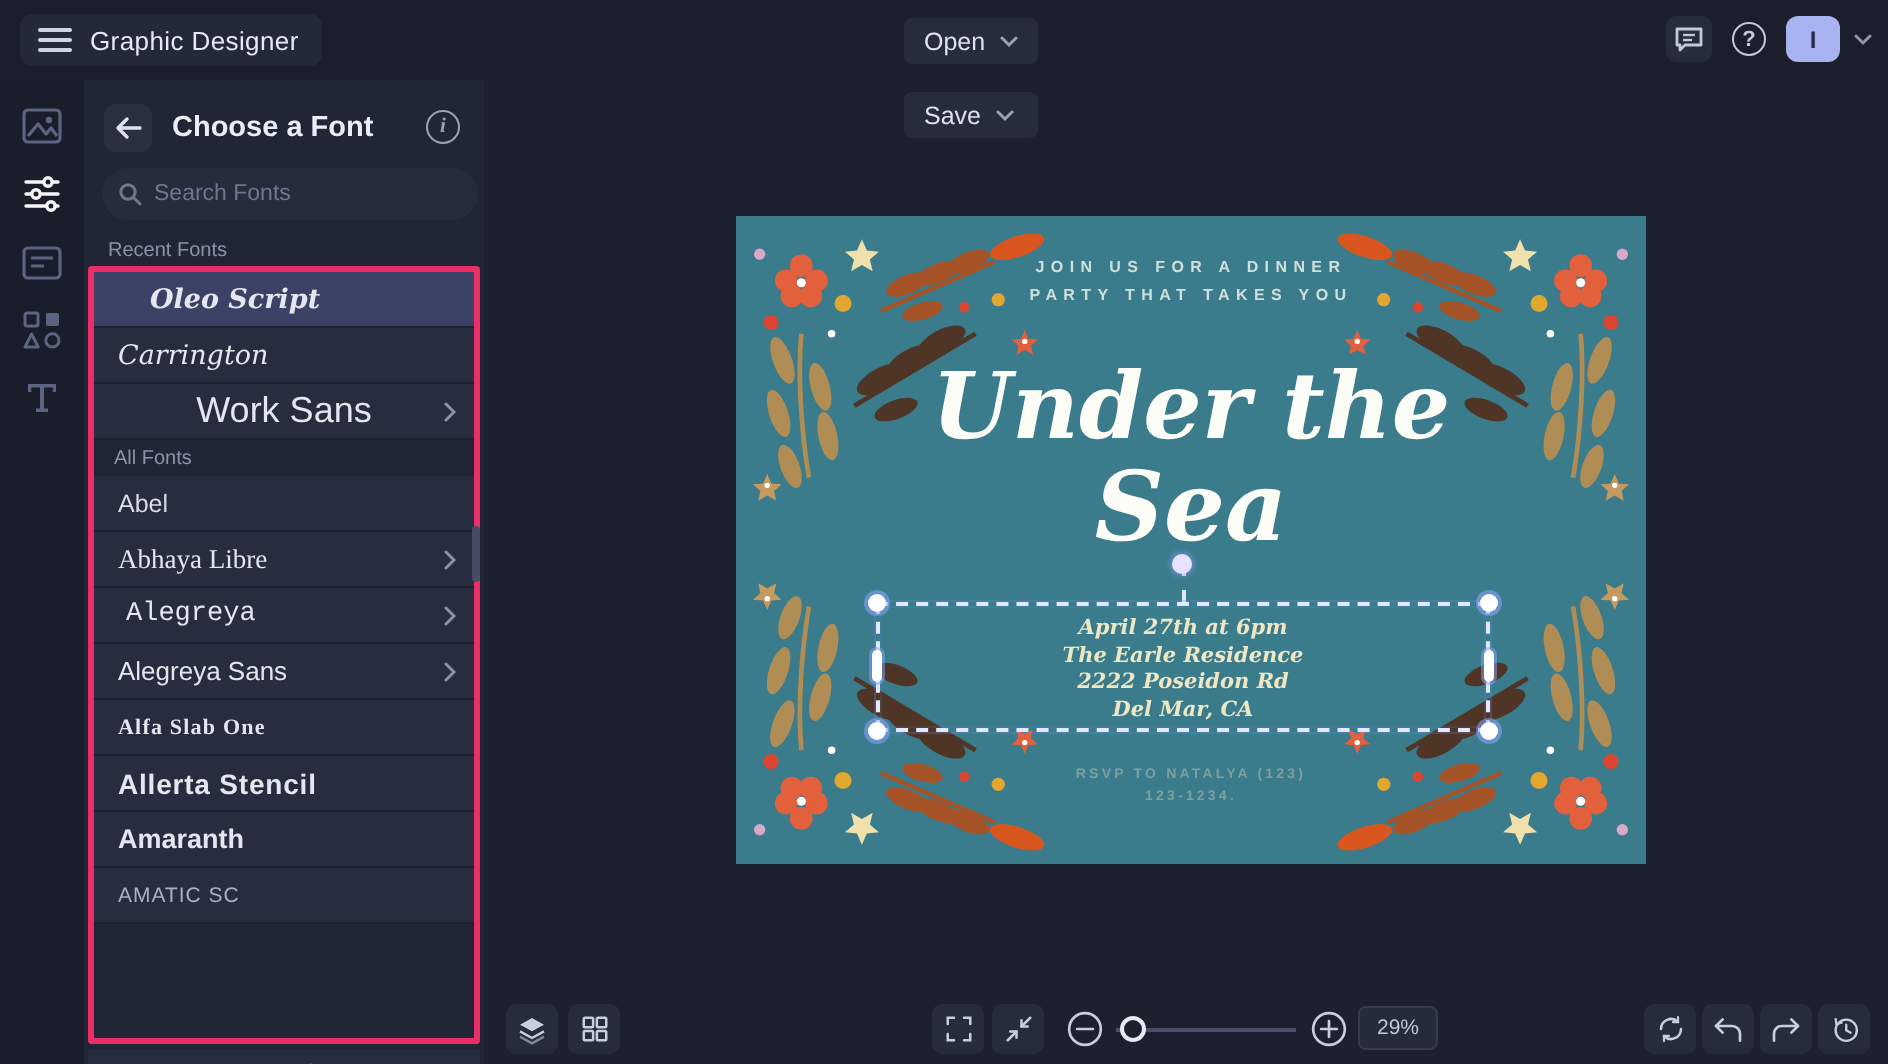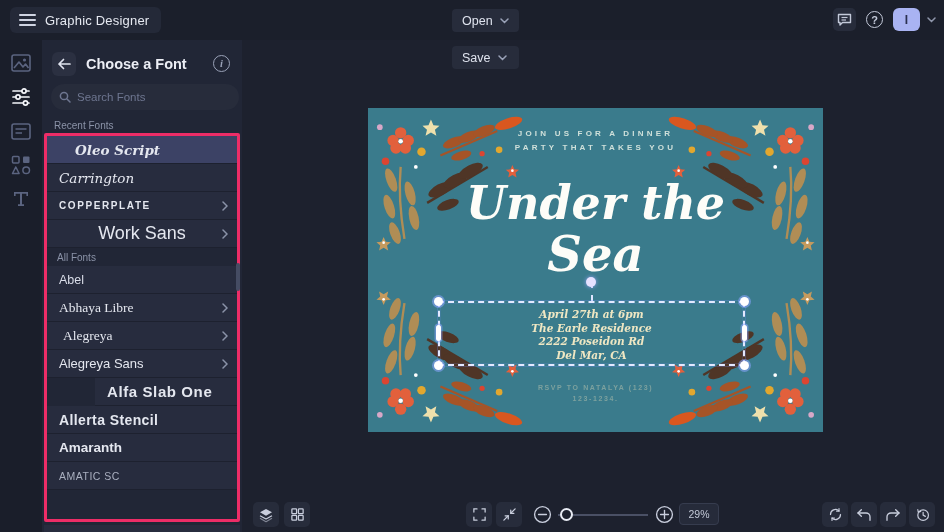--- a/index.html
+++ b/index.html
@@ -71,23 +71,23 @@
   .scroll-thumb{position:absolute;right:2px;top:223px;width:4px;height:28px;background:#454c63;border-radius:2px;cursor:pointer;}
 
   
   .f-oleo{font-family:"DejaVu Serif",serif;font-style:italic;font-weight:bold;font-size:13.5px;padding-left:28px;}
   .f-carrington{font-family:"DejaVu Serif",serif;font-style:italic;font-size:13.5px;}
   .f-copperplate{font-size:10px;letter-spacing:1.6px;text-transform:uppercase;font-weight:600;}
   .f-worksans{font-size:18px;justify-content:center;}
   .f-abel{font-size:12.5px;color:#d9dde8;}
   .f-abhaya{font-family:"Liberation Serif",serif;font-size:13.5px;}
   .f-abril{font-family:"DejaVu Serif",serif;font-weight:bold;font-size:14px;}
-  .f-alegreya{font-family:Liberation Serif, serif;font-size:13.5px;padding-left:16px;}
+  .f-alegreya{font-family:Liberation Mono, monospace;font-size:13.5px;padding-left:16px;}
   .f-alegreyasans{font-size:13px;}
-  .f-alfa{font-family:Liberation Sans, sans-serif;font-weight:bold;font-size:15px;letter-spacing:.6px;margin-left:48px;}
+  .f-alfa{font-family:Liberation Serif, serif;font-weight:bold;font-size:11px;letter-spacing:.6px;}
   .f-allerta{font-size:14px;font-weight:700;letter-spacing:.4px;}
   .f-amaranth{font-size:13.5px;font-weight:600;}
   .f-amatic{font-size:10.5px;text-transform:uppercase;letter-spacing:.5px;color:#aab0c0;font-weight:400;}
 
   
   .canvas{position:absolute;left:242px;top:40px;width:702px;height:457px;background:var(--canvas-bg);}
   .card{position:absolute;left:126px;top:68px;width:455px;height:324px;background:var(--card-teal);overflow:hidden;}
   .floral{position:absolute;width:152px;height:142px;pointer-events:none;}
   .fl-tl{left:4px;top:4px;}
   .fl-tr{right:4px;top:4px;transform:scaleX(-1);}
@@ -252,28 +252,20 @@
     </div>
     <span class="section-label lbl-recent">Recent Fonts</span>
 
     <div class="font-list-frame">
       <div class="font-item selected f-oleo">
         <span>Oleo Script</span>
       </div>
       <div class="font-item f-carrington">
         <span>Carrington</span>
       </div>
-      <div class="font-item f-copperplate">
-        <span>Copperplate</span>
-        <span class="chev">
-            <svg width="6" height="10" viewBox="0 0 6 10">
-              <polyline points="1,1 5,5 1,9" fill="none" stroke="currentColor" stroke-width="1.5" stroke-linecap="round"></polyline>
-            </svg>
-          </span>
-      </div>
       <div class="font-item f-worksans">
         <span>Work Sans</span>
         <span class="chev">
             <svg width="6" height="10" viewBox="0 0 6 10">
               <polyline points="1,1 5,5 1,9" fill="none" stroke="currentColor" stroke-width="1.5" stroke-linecap="round"></polyline>
             </svg>
           </span>
       </div>
       <div class="all-label-row">
           <span>All Fonts</span>

